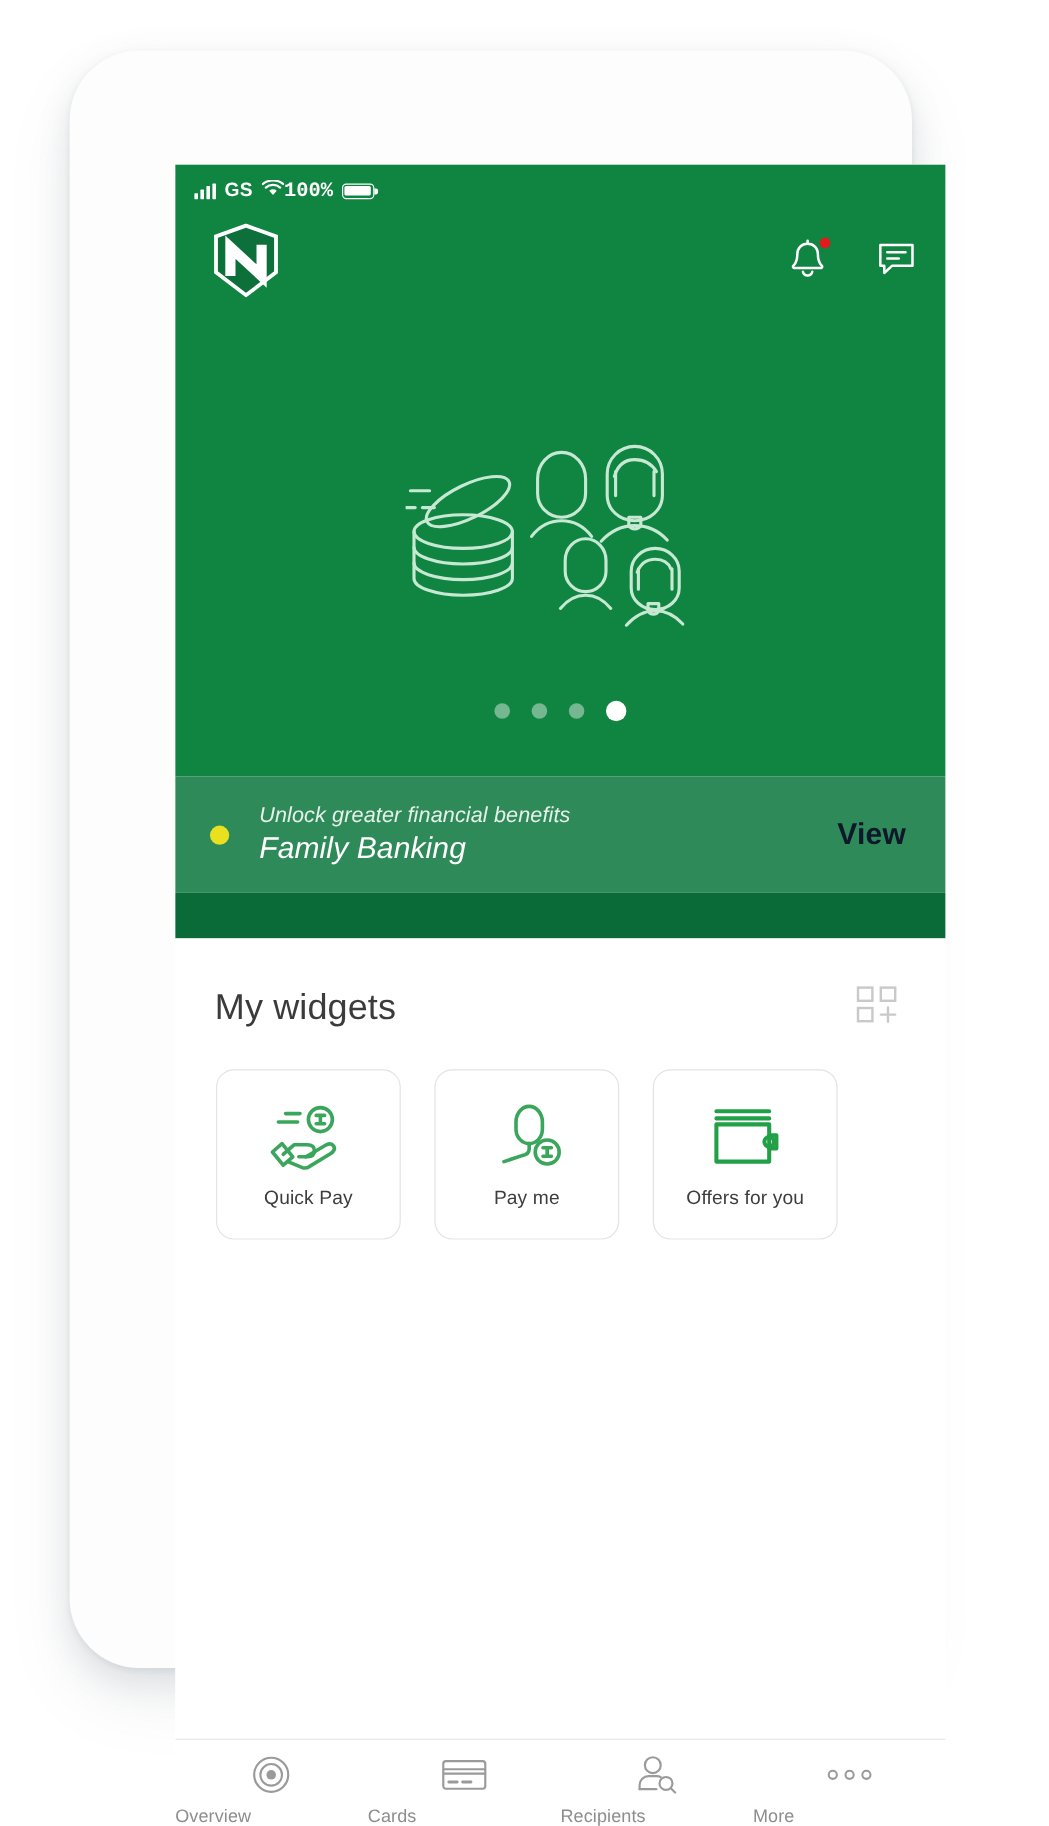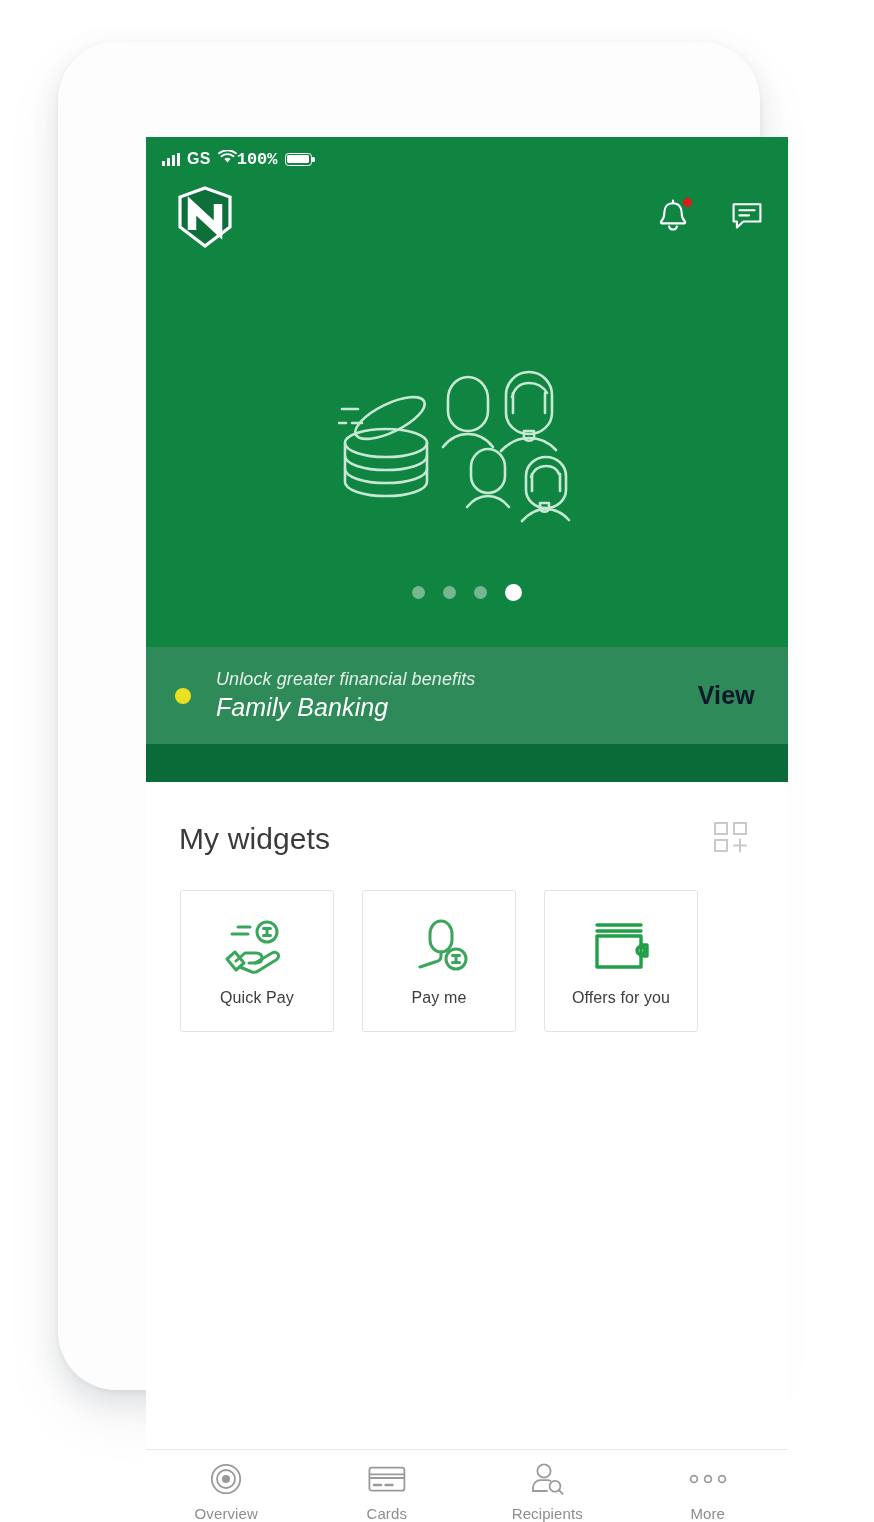--- a/index.html
+++ b/index.html
@@ -156,42 +156,42 @@
 
   .widget-row {
     display:flex;
     padding: 32px 0 0 34px;
     gap: 28px;
   }
   .widget-card {
     width: 154px; height: 142px;
     background:#ffffff;
     border: 1px solid #e3e3e3;
-    border-radius: 3px;
+    border-radius: 15px;
     display:flex; flex-direction:column; align-items:center; justify-content:flex-start;
     box-sizing:border-box;
     padding-top: 24px;
   }
   .widget-icon { height: 62px; display:flex; align-items:center; justify-content:center; }
   .widget-label {
     margin-top: 12px;
     font-size: 16px; color:#3d3d3d; letter-spacing: .1px; white-space:nowrap;
   }
 
   
   #bottomnav {
     position:absolute; left:0; right:0; bottom:0;
     height: 100px;
     border-top: 1px solid #e9e9e9;
     display:flex; align-items:flex-start;
     padding-top: 12px;
     background:#fff;
   }
   .nav-item {
-    flex:1; display:flex; flex-direction:column; align-items:center; gap: 9px;
+    flex:1; display:flex; flex-direction:column; gap: 9px;
   }
   .nav-icon { height: 34px; display:flex; align-items:center; justify-content:center; }
   .nav-label { font-size: 15px; color:#8d8d8d; letter-spacing:.1px; }
 </style>
 </head>
 <body>
 
 <div id="phone-frame">
   <div id="screen">
 

